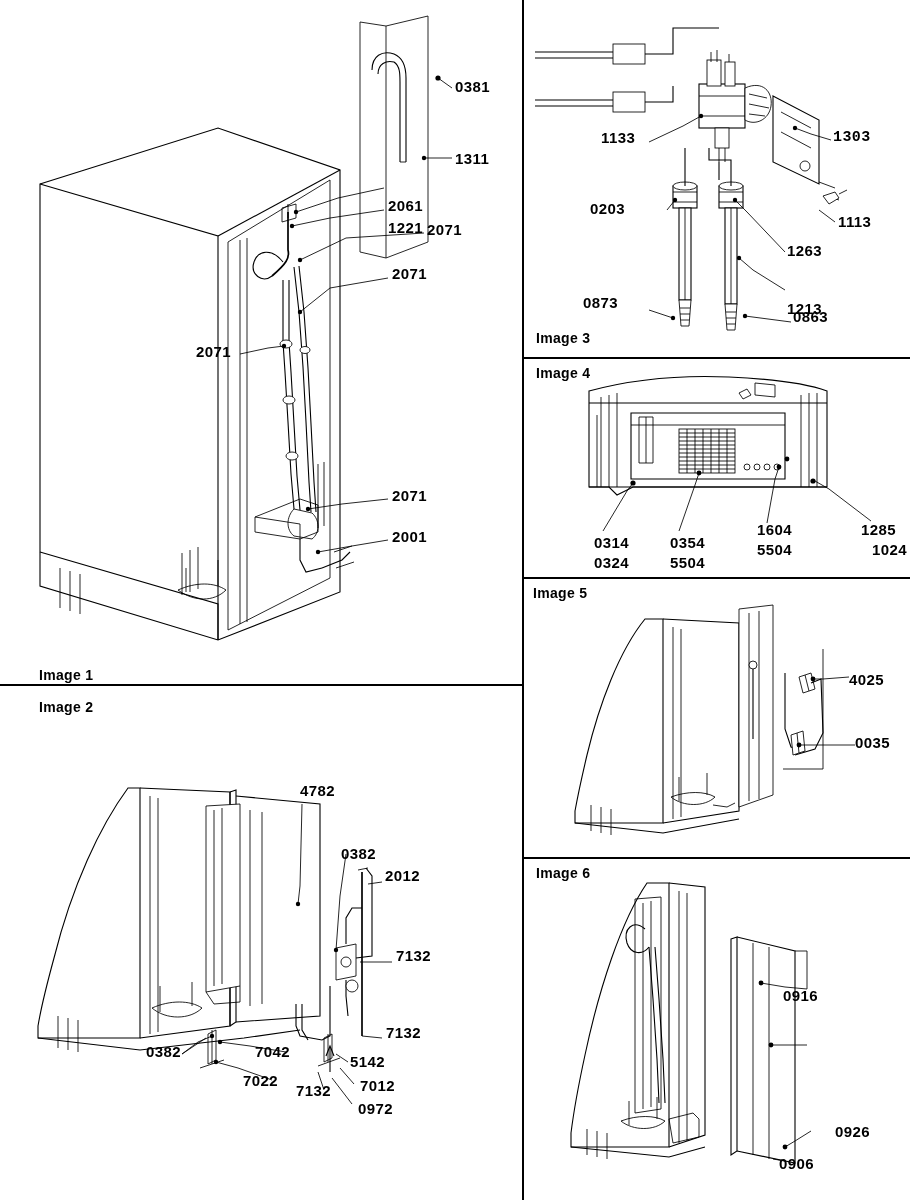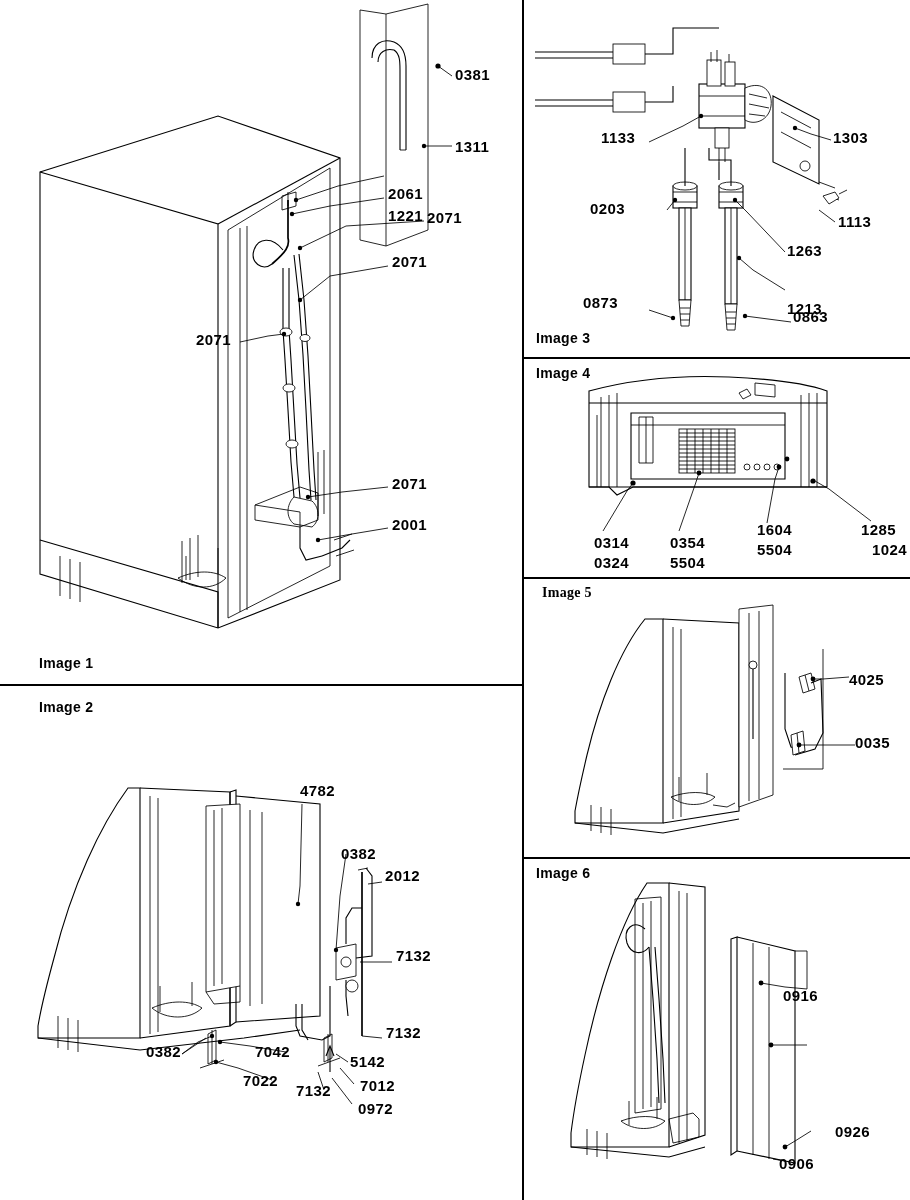--- a/index.html
+++ b/index.html
@@ -21,21 +21,21 @@
 <body>
 
 <div class="sheet">
 
   <div class="divider" style="left:522px;top:0;width:1.6px;height:1200px;"></div>
   <div class="divider" style="left:0;top:684px;width:523px;height:1.6px;"></div>
   <div class="divider" style="left:522px;top:357px;width:388px;height:1.6px;"></div>
   <div class="divider" style="left:522px;top:577px;width:388px;height:1.6px;"></div>
   <div class="divider" style="left:522px;top:857px;width:388px;height:1.6px;"></div>
 
-  <div class="panel" style="left:0;top:0;width:522px;height:493px;">
+  <div class="panel" style="left:0;top:12px;width:522px;height:493px;">
     <svg width="522" height="684" viewBox="0 0 522 684">
 
       <path class="fillW" d="M40,172 L218,116 L340,158 L340,580 L218,628 L40,574 Z"></path>
       <path class="ln" d="M40,172 L218,224 L218,628"></path>
       <path class="ln" d="M218,224 L340,158"></path>
 
       <path class="lnT" d="M228,230 L330,168 L330,566 L228,618 Z"></path>
 
       <path class="lnT" d="M240,228 L240,612"></path>
       <path class="lnT" d="M247,226 L247,610"></path>
@@ -253,21 +253,21 @@
       <path class="lnT" d="M268,322 L222,316"></path>
       <circle class="dot" cx="178" cy="116" r="2.2"></circle>
       <circle class="dot" cx="272" cy="128" r="2.2"></circle>
       <circle class="dot" cx="152" cy="200" r="2.2"></circle>
       <circle class="dot" cx="212" cy="200" r="2.2"></circle>
       <circle class="dot" cx="216" cy="258" r="2.2"></circle>
       <circle class="dot" cx="150" cy="318" r="2.2"></circle>
       <circle class="dot" cx="222" cy="316" r="2.2"></circle>
     </svg>
     <div class="lbl" style="left:78px;top:129px;">1133</div>
-    <div class="lbl" style="left:310px;top:129px;">1303</div>
+    <div class="lbl" style="left:310px;top:129px;font-family:Liberation Mono, monospace;">1303</div>
     <div class="lbl" style="left:67px;top:200px;">0203</div>
     <div class="lbl" style="left:315px;top:213px;">1113</div>
     <div class="lbl" style="left:264px;top:242px;">1263</div>
     <div class="lbl" style="left:264px;top:279px;margin-top:21px;">1213</div>
     <div class="lbl" style="left:60px;top:294px;">0873</div>
     <div class="lbl" style="left:270px;top:308px;">0863</div>
     <div class="cap" style="left:13px;top:330px;">Image 3</div>
   </div>
 
   <div class="panel" style="left:523px;top:359px;width:387px;height:218px;">
@@ -347,21 +347,21 @@
       <path class="lnT" d="M274,154 L276,174"></path>
 
       <path class="lnT" d="M190,226 L204,228 L212,224"></path>
       <circle class="dot" cx="290" cy="100" r="2.4"></circle>
       <circle class="dot" cx="276" cy="166" r="2.4"></circle>
 
       <path class="lnT" d="M326,98 L300,100 L290,100"></path>
       <path class="lnT" d="M332,166 L300,166 L276,166"></path>
       <path class="lnT" d="M300,70 L300,190 M260,190 L300,190"></path>
     </svg>
-    <div class="cap" style="left:19px;top:6px;font-family:Liberation Serif, serif;">Image 5</div>
+    <div class="cap" style="left:10px;top:6px;">Image 5</div>
     <div class="lbl" style="left:326px;top:92px;">4025</div>
     <div class="lbl" style="left:332px;top:155px;">0035</div>
   </div>
 
   <div class="panel" style="left:523px;top:859px;width:387px;height:341px;">
     <svg width="387" height="341" viewBox="0 0 387 341">
 
       <path class="fillW" d="M124,24 C98,62 76,130 62,196 C52,242 48,274 48,274 L48,288 L146,288 L146,24 Z"></path>
       <path class="ln" d="M146,24 L182,28 L182,276 L146,288"></path>
       <path class="lnT" d="M156,32 L156,284 M164,34 L164,282"></path>

